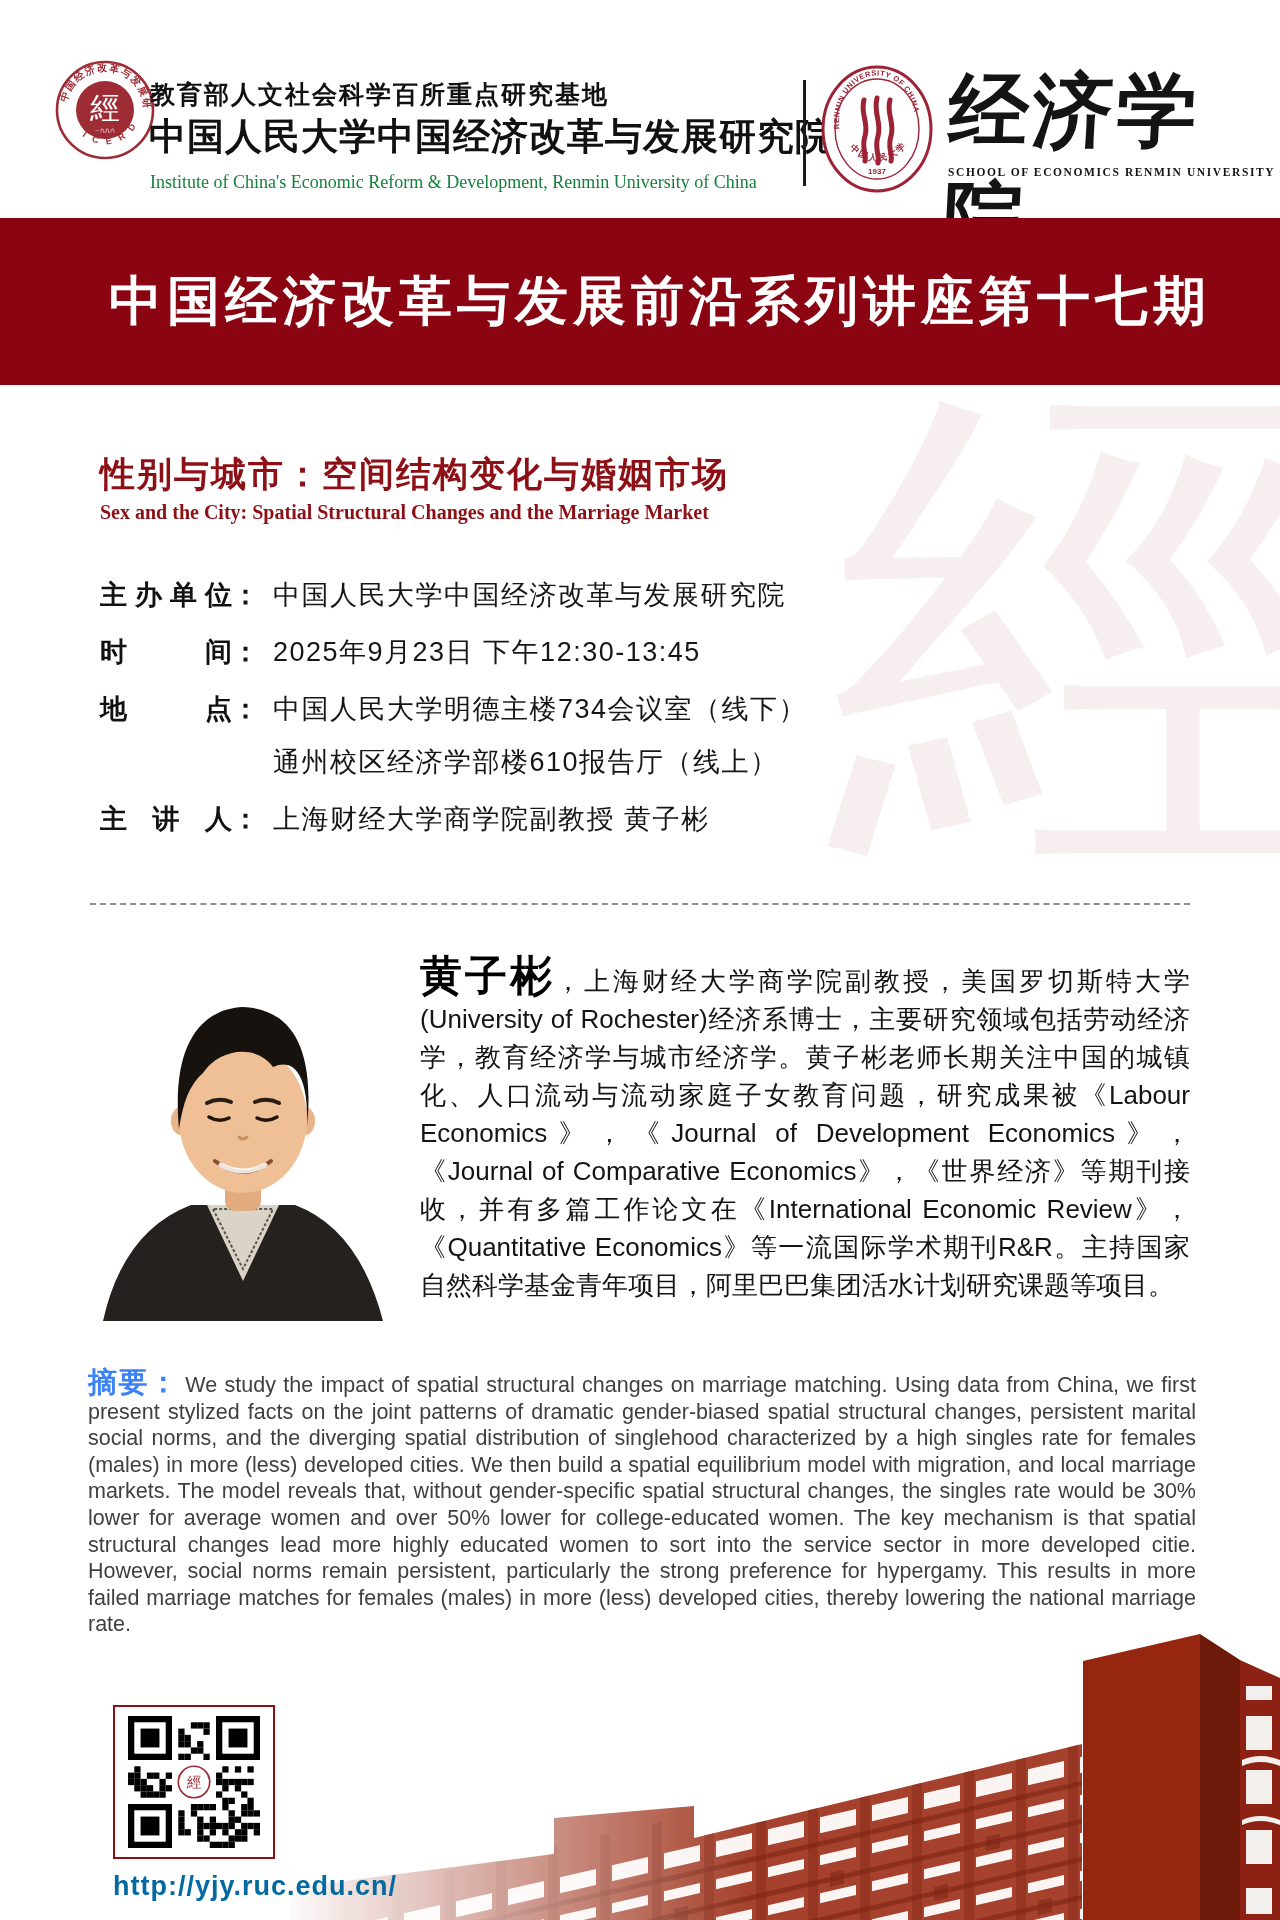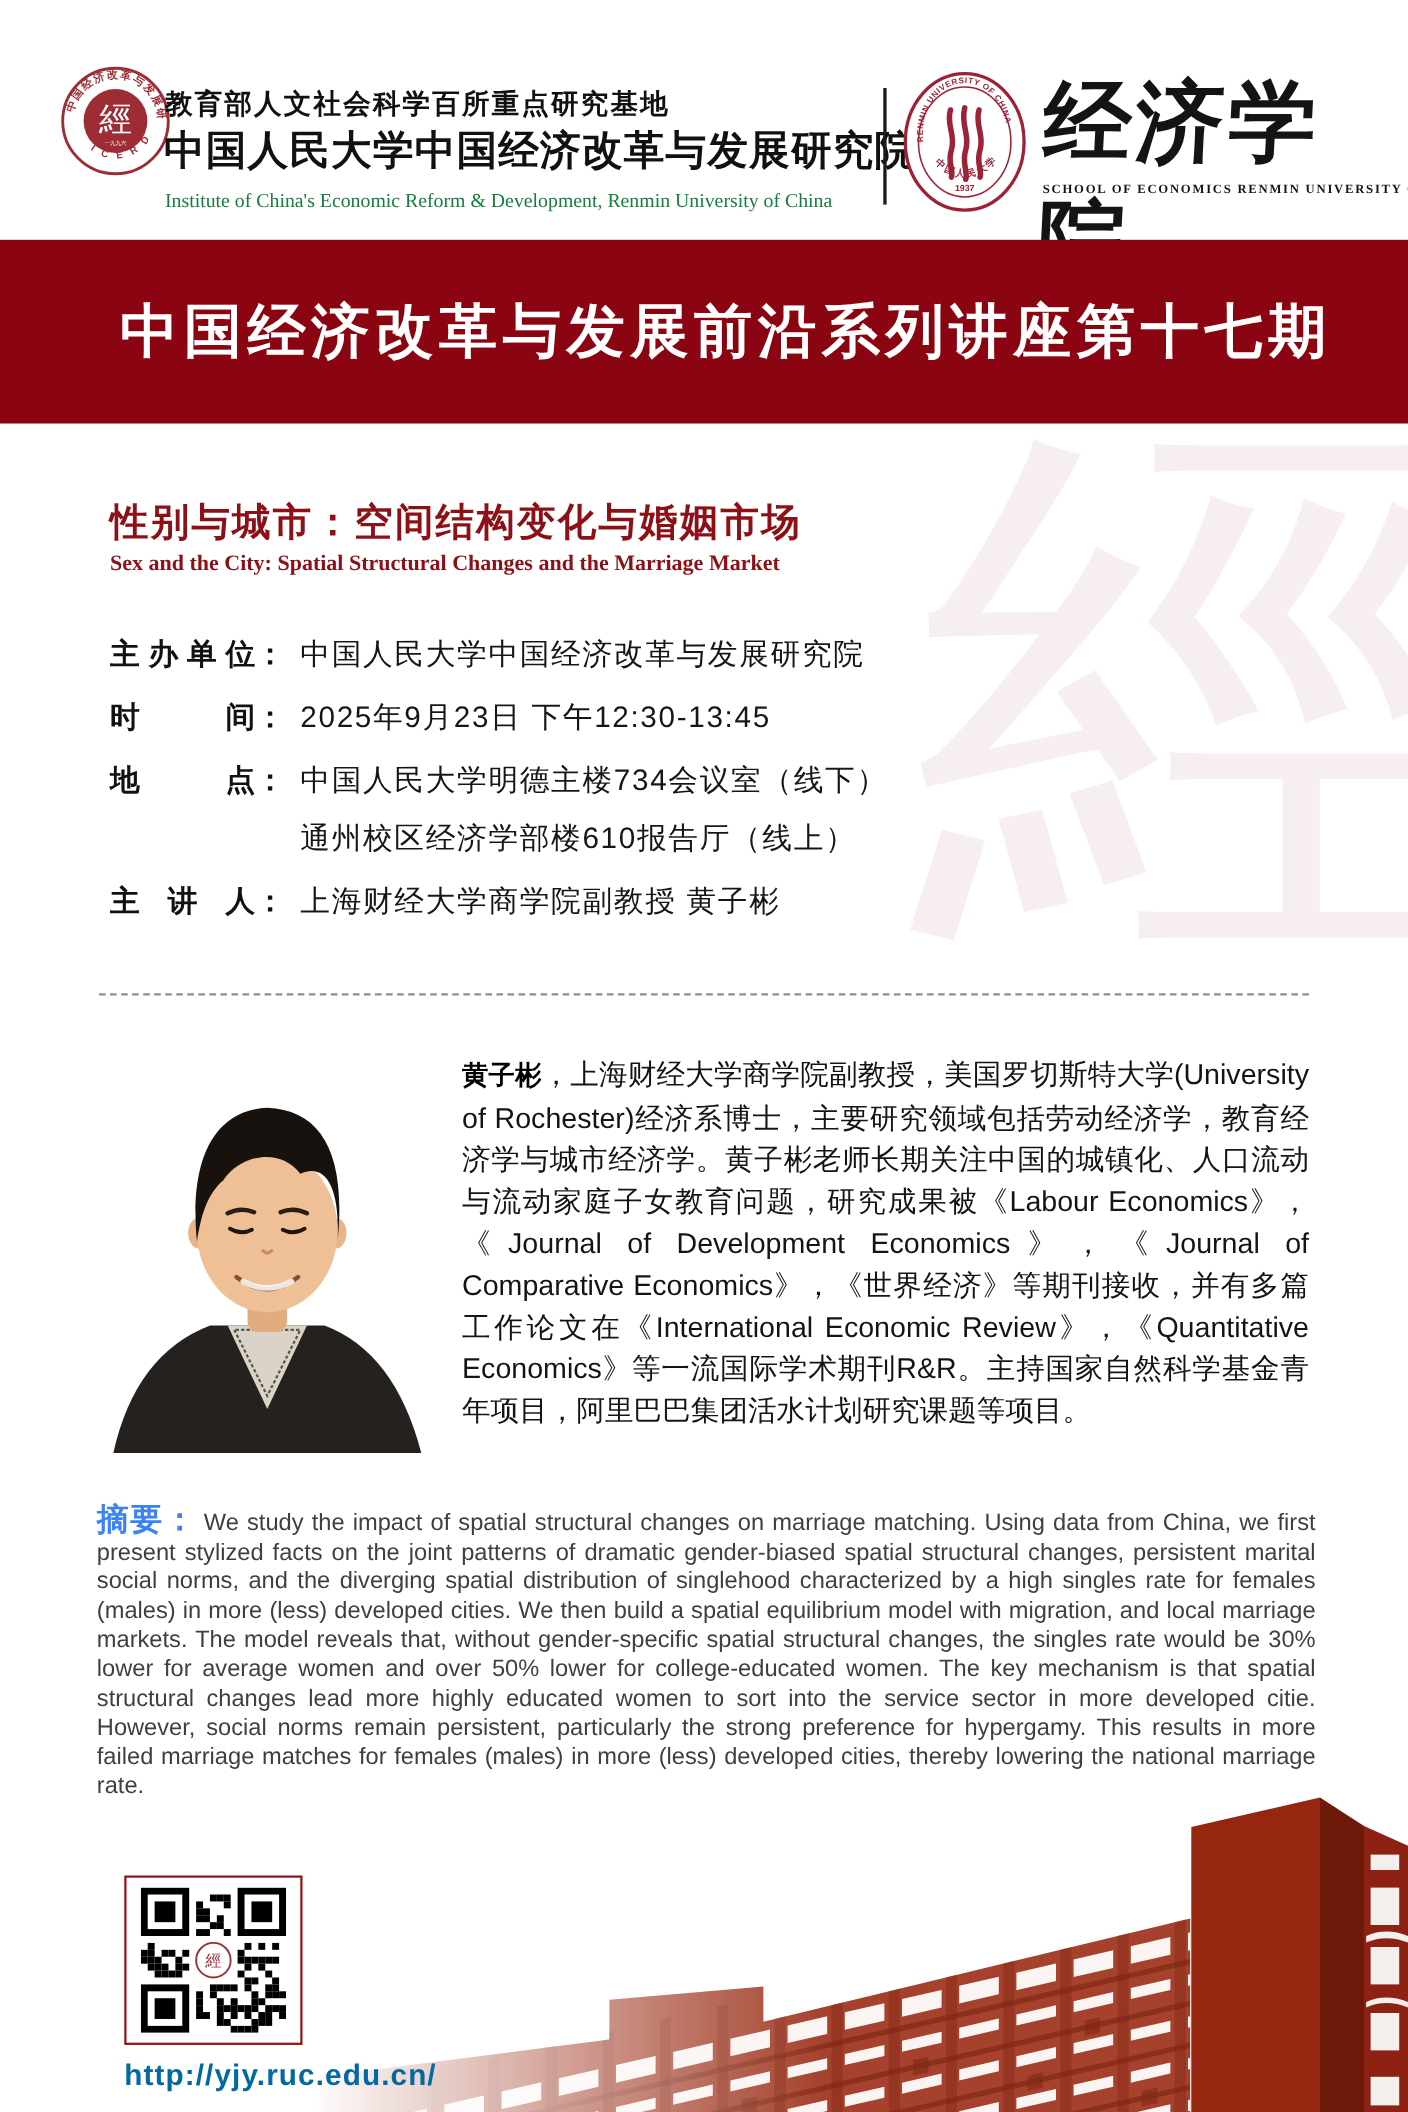--- a/index.html
+++ b/index.html
@@ -38,21 +38,21 @@
   .dlabel{display:inline-block;width:132px;font-weight:bold;font-size:27px;line-height:53px;
           text-align:justify;text-align-last:justify;}
   .dcolon{font-weight:bold;font-size:27px;line-height:53px;margin-right:14px;}
   .dval{font-size:27px;line-height:53px;letter-spacing:1.5px;color:#161616;}
 
   .dash{left:90px;top:884px;width:1100px;border-top:2px dashed #8e8e8e;height:0;}
 
   
   .bio-photo{left:95px;top:950px;width:296px;height:352px;}
   .bio-text{left:420px;top:938px;width:770px;font-size:26px;line-height:38px;text-align:justify;color:#141414;}
-  .bio-name{font-size:24px;font-weight:bold;color:#000;}
+  .bio-name{font-size:42px;font-weight:bold;color:#000;}
 
   
   .abstract{left:88px;top:1350px;width:1108px;font-size:21.5px;line-height:26.6px;text-align:justify;color:#3f3f3f;}
   .abs-label{font-size:29px;font-weight:bold;color:#3b82f6;margin-right:6px;}
 
   
   .qr-box{left:113px;top:1686px;width:158px;height:150px;border:2px solid #8c1016;background:#fff;
           display:flex;align-items:center;justify-content:center;}
   .url{left:113px;top:1852px;font-size:27px;font-weight:bold;color:#0369a1;letter-spacing:1px;
        font-family:"Liberation Sans",sans-serif;text-decoration:none;}

